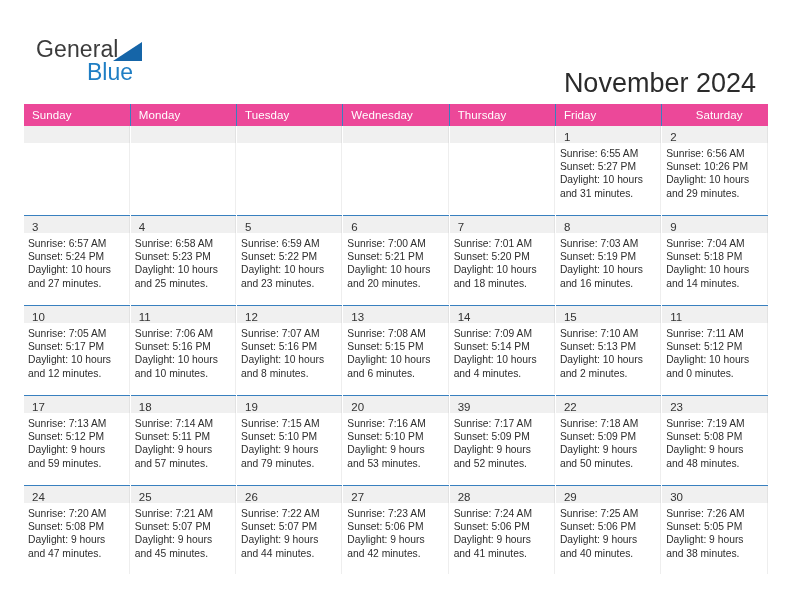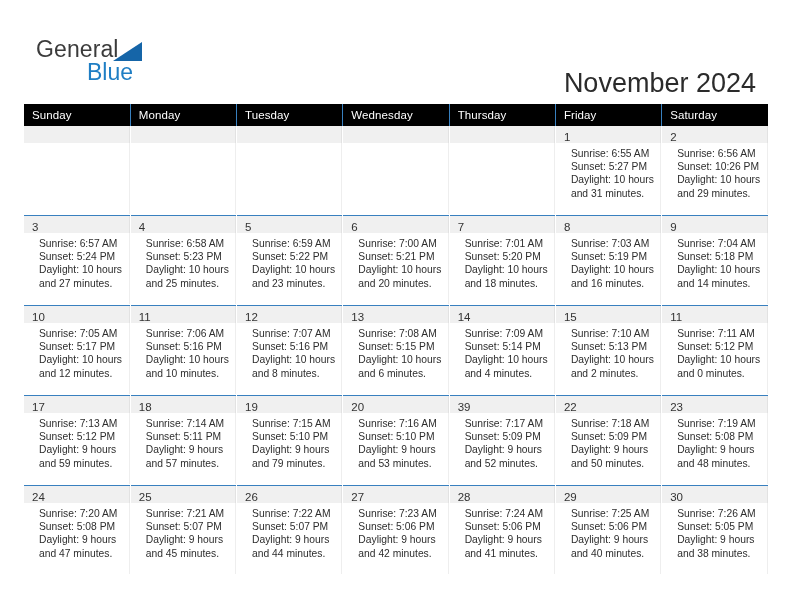--- a/index.html
+++ b/index.html
@@ -86,31 +86,31 @@
   
   .calendar {
     position: absolute;
     left: 24px;
     top: 104px;
     width: 744px;
     border-collapse: collapse;
     table-layout: fixed;
   }
   .calendar th {
-    background: #000000;
+    background: #ec4899;
     color: #ffffff;
     font-size: 11.5px;
     font-weight: normal;
     text-align: left;
     padding: 5px 0 5px 8px;
     height: 12px;
     border-right: 1px solid #3880bf;
     letter-spacing: 0.1px;
   }
-  .calendar th:last-child { border-right: none; }
+  .calendar th:last-child { border-right: none; text-align: center; }
 
   .week-row td {
     vertical-align: top;
     padding: 0;
     width: 106.28px;
     border-right: 1px solid #ffffff;
     border-top: 1px solid #3880bf;
     background: #ffffff;
     height: 89px;
   }
@@ -128,21 +128,21 @@
     padding: 1px 0 0 8px;
     box-sizing: border-box;
     border-right: 1px solid #e2e2e2;
   }
   .daynum {
     font-size: 11.5px;
     color: #333333;
     line-height: 16px;
   }
   .cell-body {
-    padding: 4px 6px 0 15px;
+    padding: 4px 6px 0 4px;
     border-right: 1px solid #eeeeee;
     box-sizing: border-box;
     height: 71px;
   }
   .cell-body .line {
     font-size: 10.3px;
     line-height: 13.2px;
     color: #2d2d2d;
     white-space: nowrap;
   }

